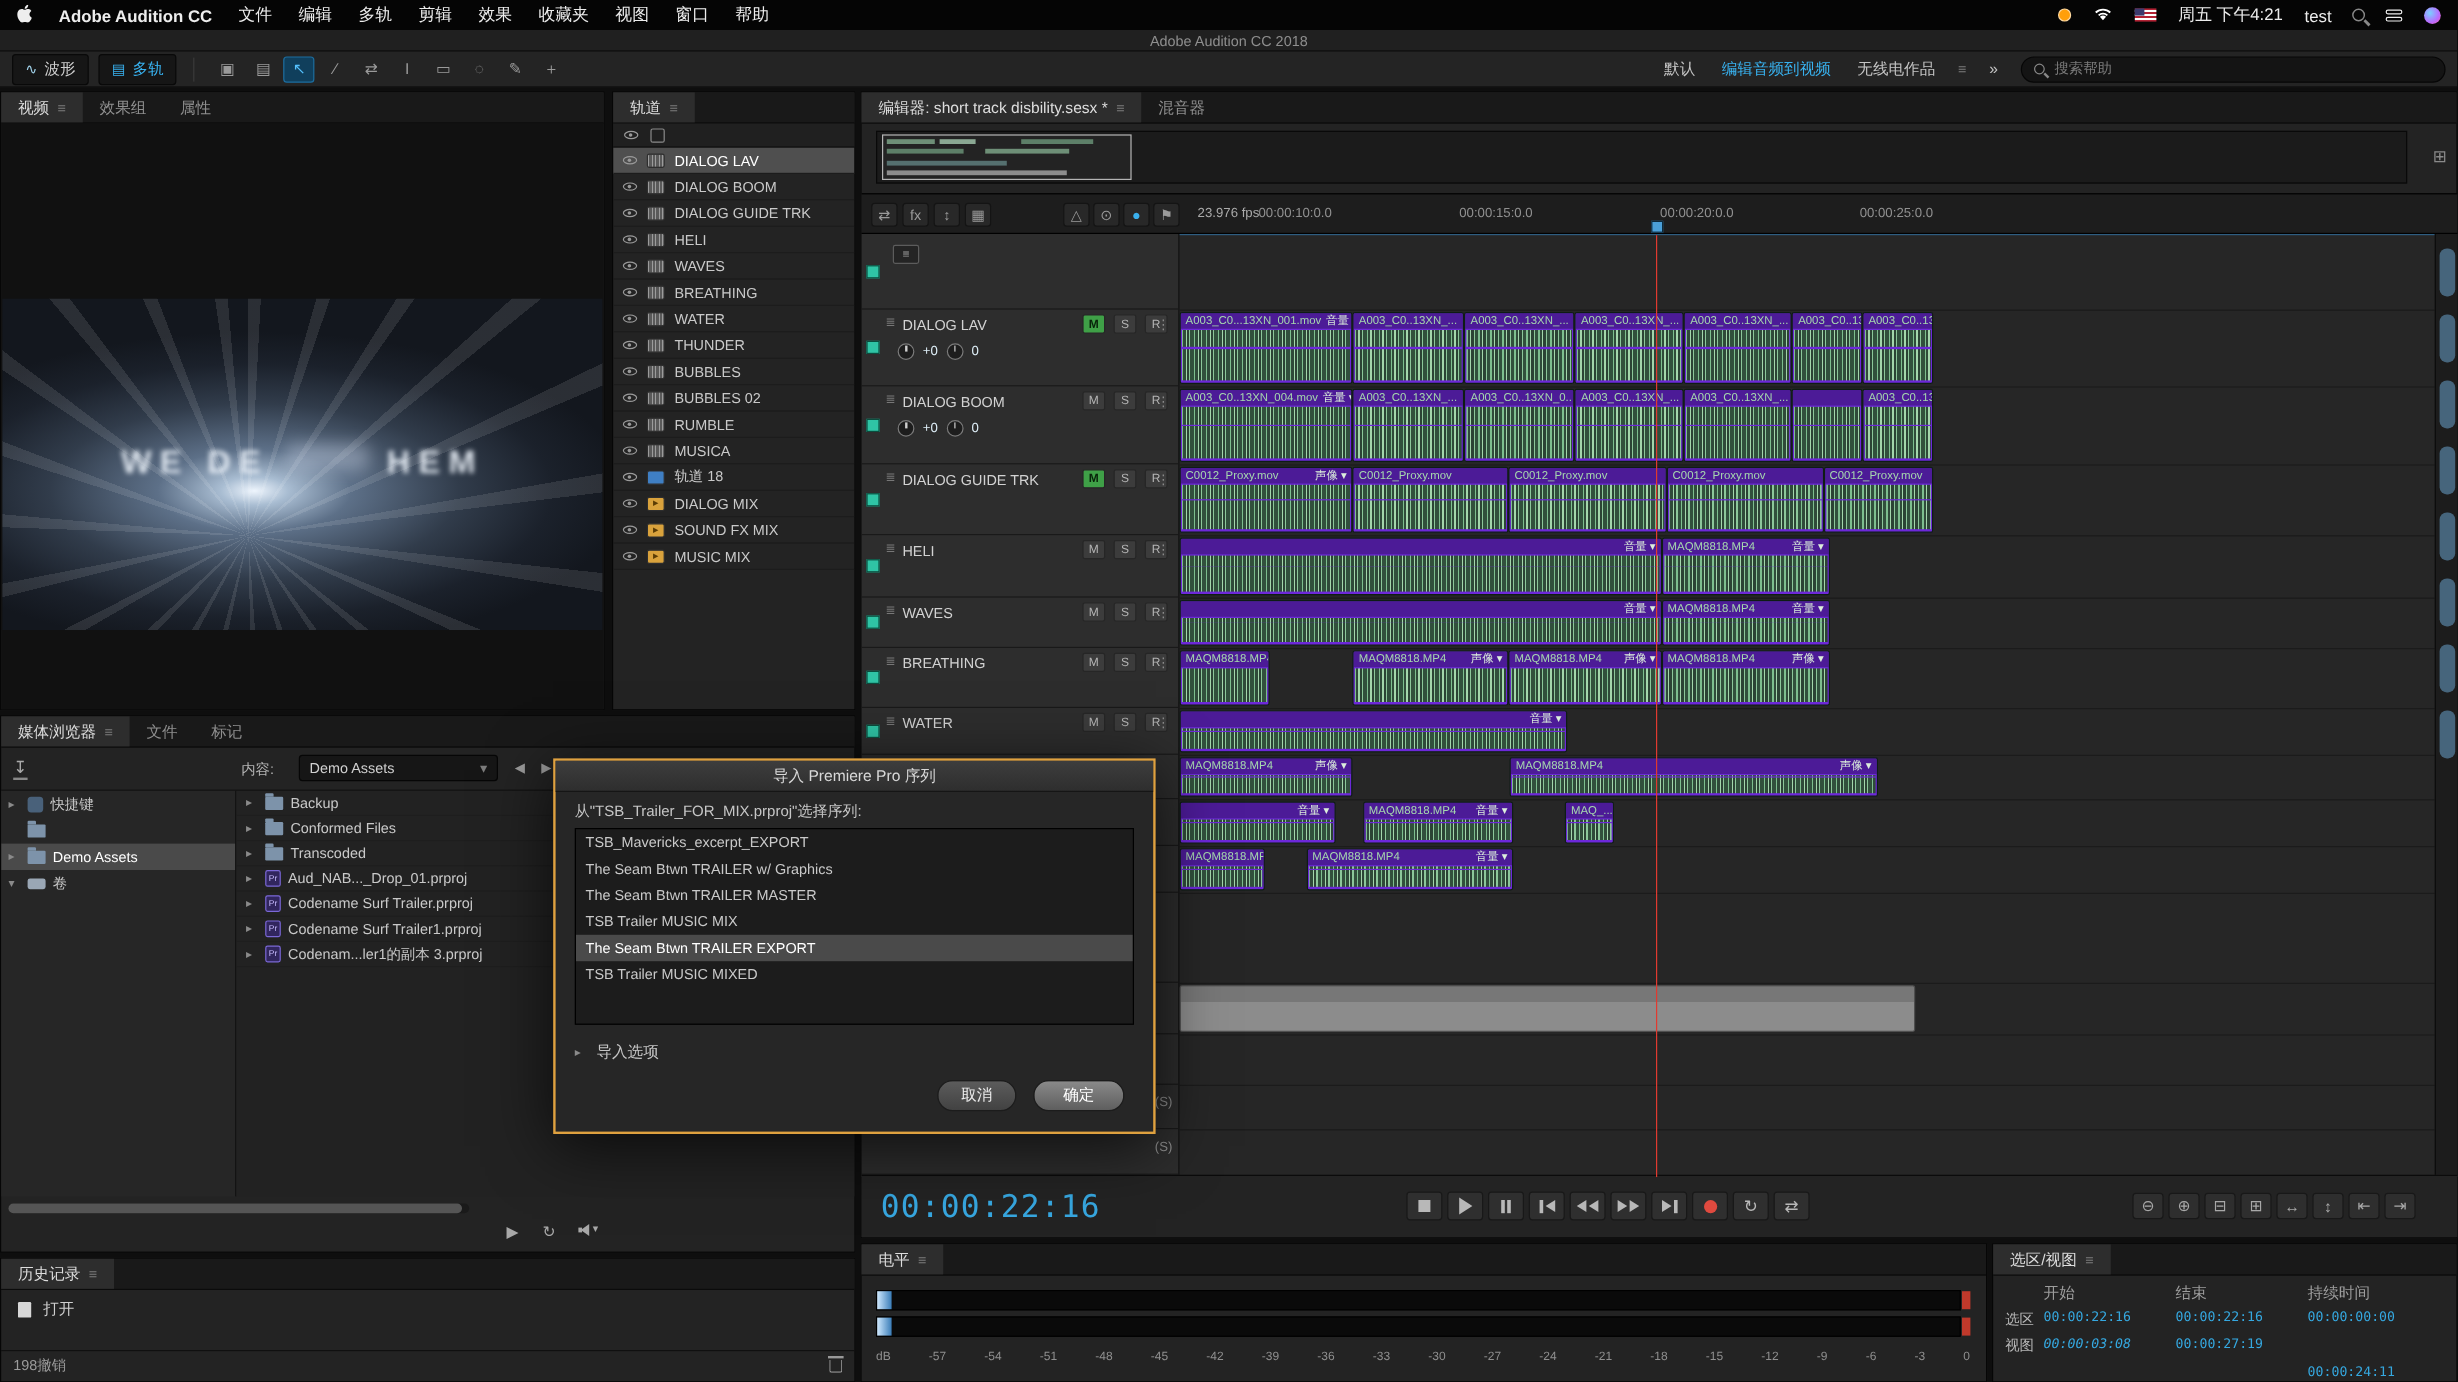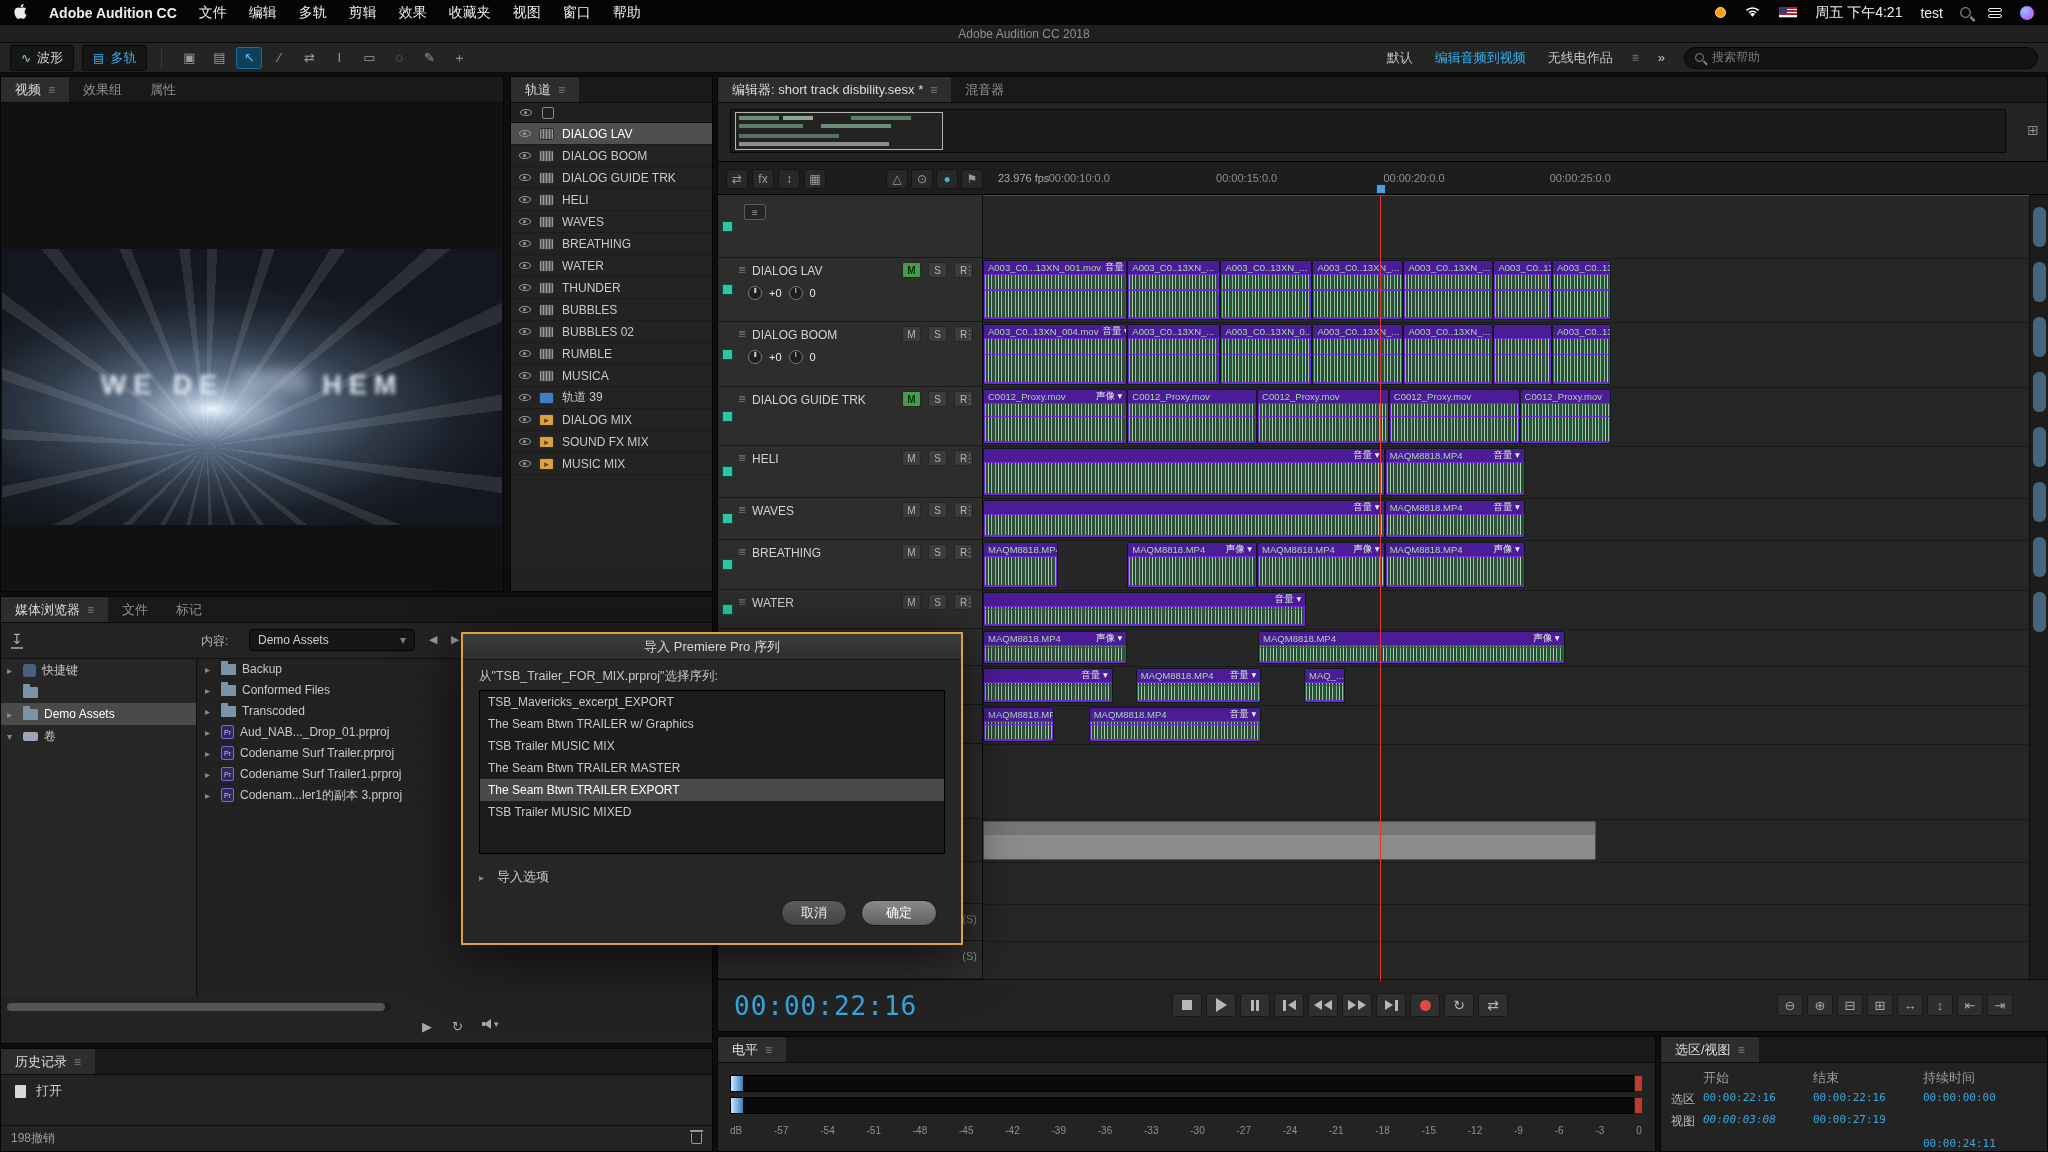--- a/index.html
+++ b/index.html
@@ -337,21 +337,21 @@
           <span>RUMBLE</span>
         </div>
         <div class="tkrow">
           <span class="eye"></span>
           <span class="ticon wave"></span>
           <span>MUSICA</span>
         </div>
         <div class="tkrow">
           <span class="eye"></span>
           <span class="ticon track"></span>
-          <span>轨道 39</span>
+          <span>轨道 18</span>
         </div>
         <div class="tkrow">
           <span class="eye"></span>
           <span class="ticon bus">▸</span>
           <span>DIALOG MIX</span>
         </div>
         <div class="tkrow">
           <span class="eye"></span>
           <span class="ticon bus">▸</span>
           <span>SOUND FX MIX</span>
@@ -1030,22 +1030,22 @@
   </div>
 
   <div id="dialog" class="abs">
     <div id="dlgtitle">
         <span>导入 Premiere Pro 序列</span>
       </div>
     <div id="dlgprompt">从"TSB_Trailer_FOR_MIX.prproj"选择序列:</div>
     <div id="seqlist">
         <div class="seqrow">TSB_Mavericks_excerpt_EXPORT</div>
         <div class="seqrow">The Seam Btwn TRAILER w/ Graphics</div>
+        <div class="seqrow">The Seam Btwn TRAILER MASTER</div>
         <div class="seqrow">TSB Trailer MUSIC MIX</div>
-        <div class="seqrow">The Seam Btwn TRAILER MASTER</div>
         <div class="seqrow sel">The Seam Btwn TRAILER EXPORT</div>
         <div class="seqrow">TSB Trailer MUSIC MIXED</div>
       </div>
     <div id="dlgopts">
       <span class="tarr">▸</span>
       <span>导入选项</span>
     </div>
     <button class="dbtn" style="left:318px;width:66px">取消</button>
     <button class="dbtn def" style="left:398px;width:76px">确定</button>
   </div>

